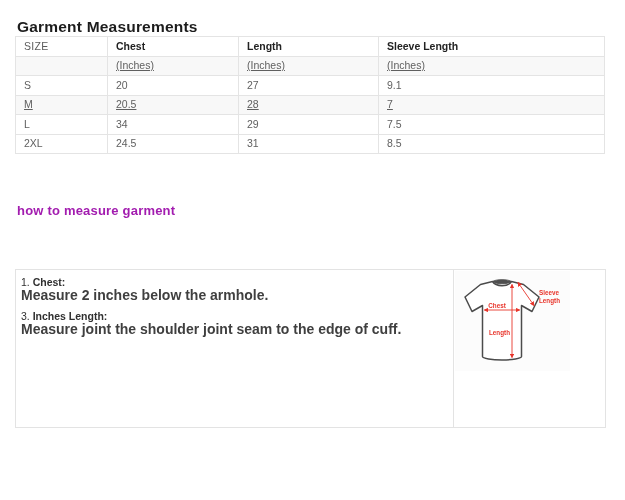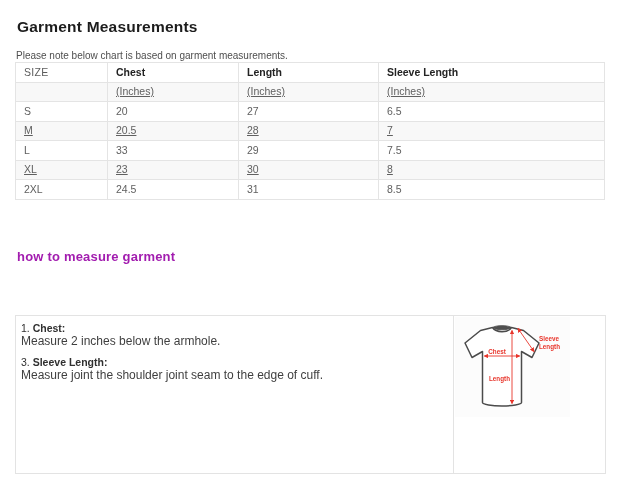--- a/index.html
+++ b/index.html
@@ -48,41 +48,40 @@
     margin-top: 51px;
     width: 591px; height: 159px;
     border: 1px solid #e3e3e3;
     display: flex;
     gap: 8px;
   }
   .steps { flex: 1 1 auto; padding: 6px 10px 0 5px; }
   .step { margin-bottom: 8px; }
   .step-head { font-size: 10.5px; line-height: 13px; color: #303030; }
   .step-head .lbl { font-weight: bold; }
-  .step-text { font-size: 12px; line-height: 13px; color: #3f3f3f; }
+  .step-text { font-size: 14px; line-height: 13px; color: #3f3f3f; font-weight: bold; }
 
   .figure-cell {
     flex: 0 0 152px; width: 152px;
     border-left: 1px solid #e3e3e3;
     padding: 1px 0 0 1px;
   }
   .figure-cell svg { display: block; }
   .svg-red-label {
     font-family: "Liberation Sans", sans-serif;
     font-size: 6.3px; font-weight: bold;
   }
 </style>
 </head>
 <body>
 
 <div class="page">
 
   <h1 class="title">Garment Measurements</h1>
 
-  <p class="note">Please note below chart is based on garment measurements.</p>
 
   <table class="size-chart">
     <colgroup>
       <col style="width:92px">
         <col style="width:131px">
         <col style="width:140px">
         <col style="width:226px">
     </colgroup>
     <tbody>
       <tr>
@@ -94,39 +93,33 @@
       <tr class="stripe">
         <td></td>
         <td>(Inches)</td>
         <td>(Inches)</td>
         <td>(Inches)</td>
       </tr>
       <tr>
         <td>S</td>
         <td>20</td>
         <td>27</td>
-        <td>6.5</td>
+        <td>9.1</td>
       </tr>
       <tr class="stripe">
         <td>M</td>
         <td>20.5</td>
         <td>28</td>
         <td>7</td>
       </tr>
       <tr>
         <td>L</td>
-        <td>33</td>
+        <td>34</td>
         <td>29</td>
         <td>7.5</td>
-      </tr>
-      <tr class="stripe">
-        <td>XL</td>
-        <td>23</td>
-        <td>30</td>
-        <td>8</td>
       </tr>
       <tr>
         <td>2XL</td>
         <td>24.5</td>
         <td>31</td>
         <td>8.5</td>
       </tr>
     </tbody>
   </table>
 
@@ -138,21 +131,21 @@
       <div class="step">
         <div class="step-head">
           <span>1.</span>
           <span class="lbl">Chest:</span>
         </div>
         <div class="step-text">Measure 2 inches below the armhole.</div>
       </div>
       <div class="step">
         <div class="step-head">
           <span>3.</span>
-          <span class="lbl">Sleeve Length:</span>
+          <span class="lbl">Inches Length:</span>
         </div>
         <div class="step-text">Measure joint the shoulder joint seam to the edge of cuff.</div>
       </div>
     </div>
 
     <div class="figure-cell">
       <svg width="115" height="100" viewBox="0 0 115 100">
         <defs>
           <marker id="arr" viewBox="0 0 6 6" markerWidth="4.6" markerHeight="4.6" refX="5" refY="3" orient="auto-start-reverse" markerUnits="userSpaceOnUse">
             <path d="M0,0 L6,3 L0,6 Z" fill="#e8352b"></path>

